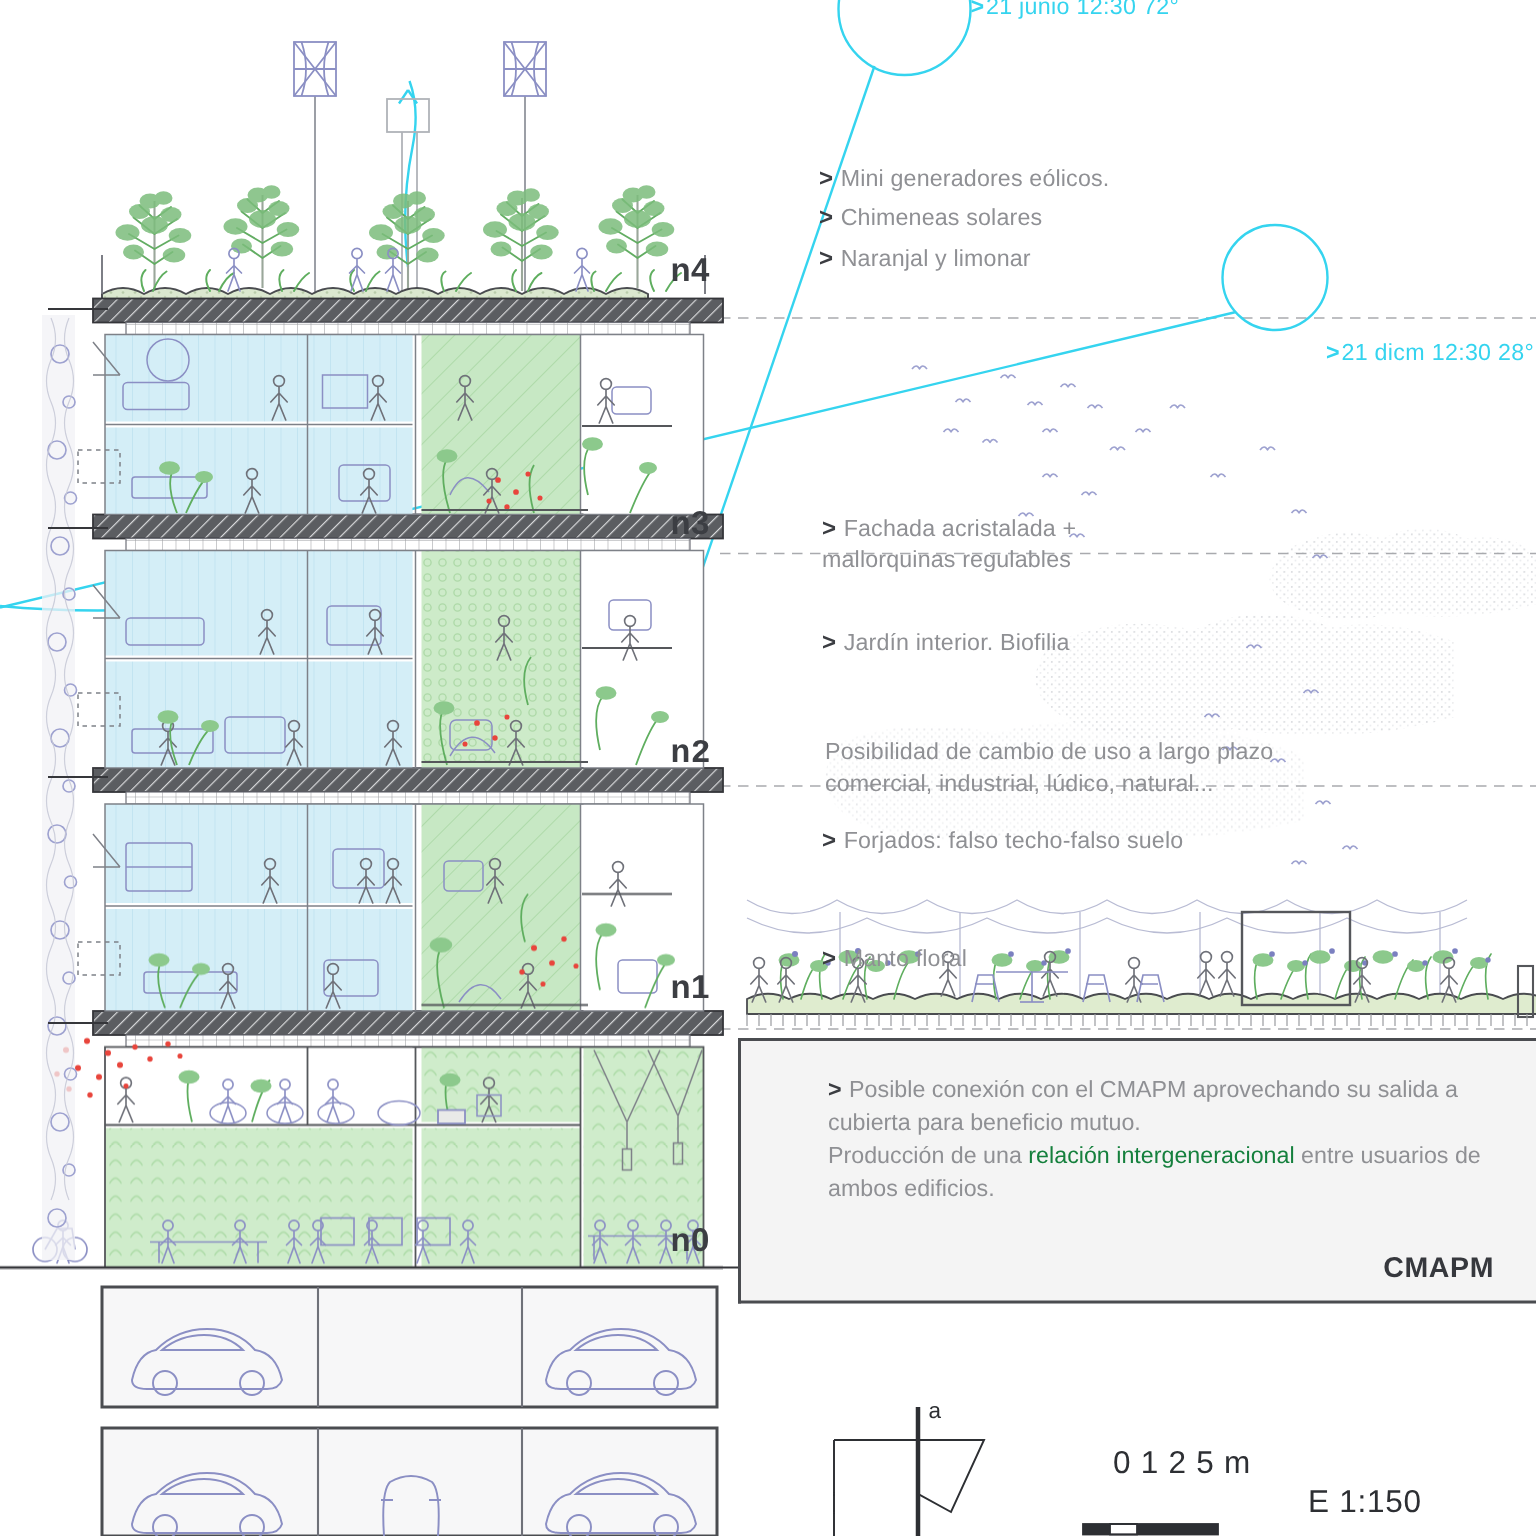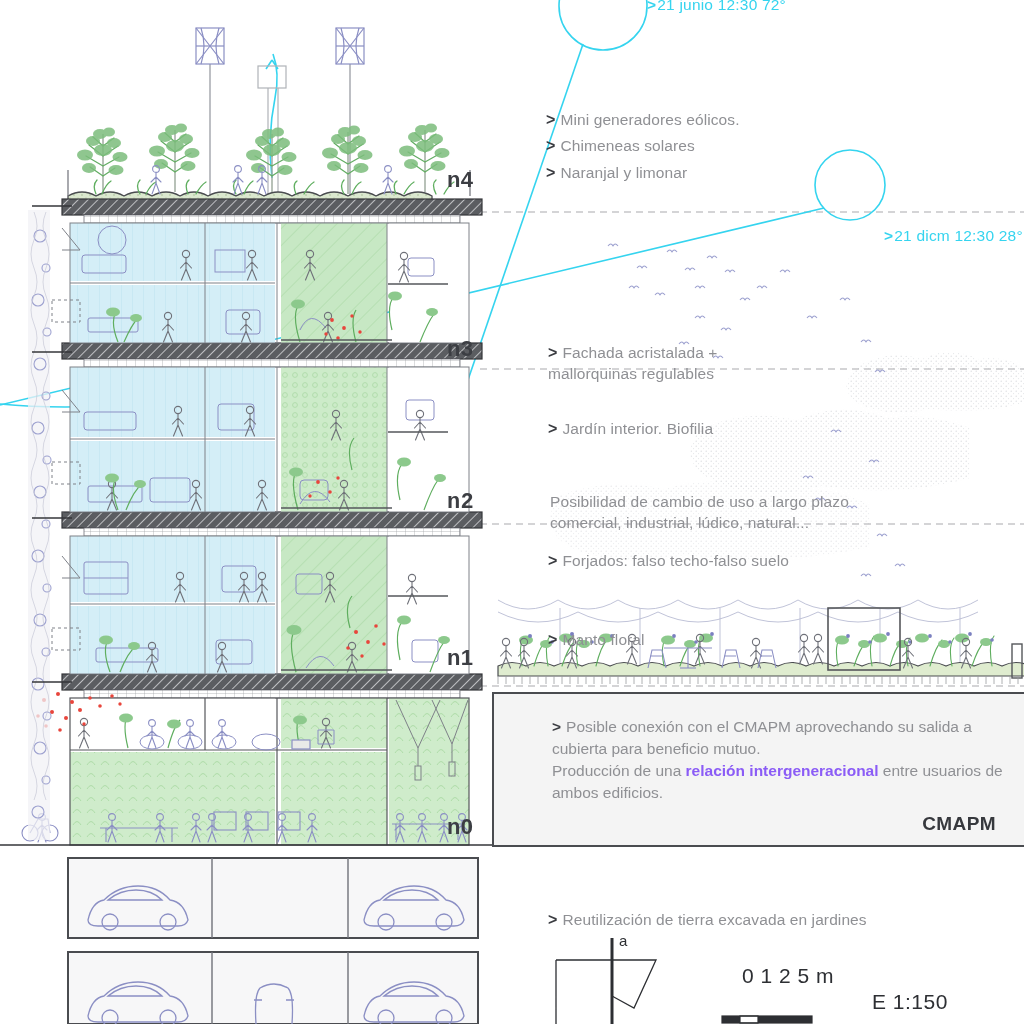--- a/index.html
+++ b/index.html
@@ -46,35 +46,35 @@
     color: #3c3e43;
     font-weight: bold;
     font-size: 22px;
     letter-spacing: .3px;
   }
 
   
   #cmapm-box {
     position: absolute;
     left: 492px; top: 692px;
-    width: 532px; height: 155px;
+    width: 532px; height: 177px;
     border: 2px solid #4a4c50;
     border-right: none;
     background: #f4f4f4;
   }
   #cmapm-text {
     position: absolute;
     left: 58px; top: 22px;
     width: 455px;
     color: #8f9094;
     font-size: 15.5px;
     line-height: 22px;
   }
   #cmapm-text .mk { color: #3b3d42; font-weight: bold; margin-right: 5px; }
-  #cmapm-text b { color: #8b5cf6; font-weight: bold; }
+  #cmapm-text b { color: #15803d; font-weight: normal; }
   #cmapm-label {
     position: absolute;
     right: 28px; bottom: 10px;
     color: #36383d;
     font-weight: bold;
     font-size: 19px;
     letter-spacing: .4px;
   }
 
   
@@ -820,23 +820,20 @@
   </div>
 
   <div class="ann" style="left:548px; top:529px;">
     <span class="mk">&gt;</span><span>Forjados: falso techo-falso suelo</span>
   </div>
 
   <div class="ann" style="left:548px; top:608px;">
     <span class="mk">&gt;</span><span>Manto floral</span>
   </div>
 
-  <div class="ann" style="left:548px; top:888px;">
-    <span class="mk">&gt;</span><span>Reutilización de tierra excavada en jardines</span>
-  </div>
 
   <div id="cmapm-box">
     <div id="cmapm-text">
       <span class="mk">&gt;</span><span>Posible conexión con el CMAPM aprovechando su salida a</span><br>
       <span>cubierta para beneficio mutuo.</span><br>
       <span>Producción de una </span><b>relación intergeneracional</b><span> entre usuarios de</span><br>
       <span>ambos edificios.</span>
     </div>
     <div id="cmapm-label">CMAPM</div>
   </div>

